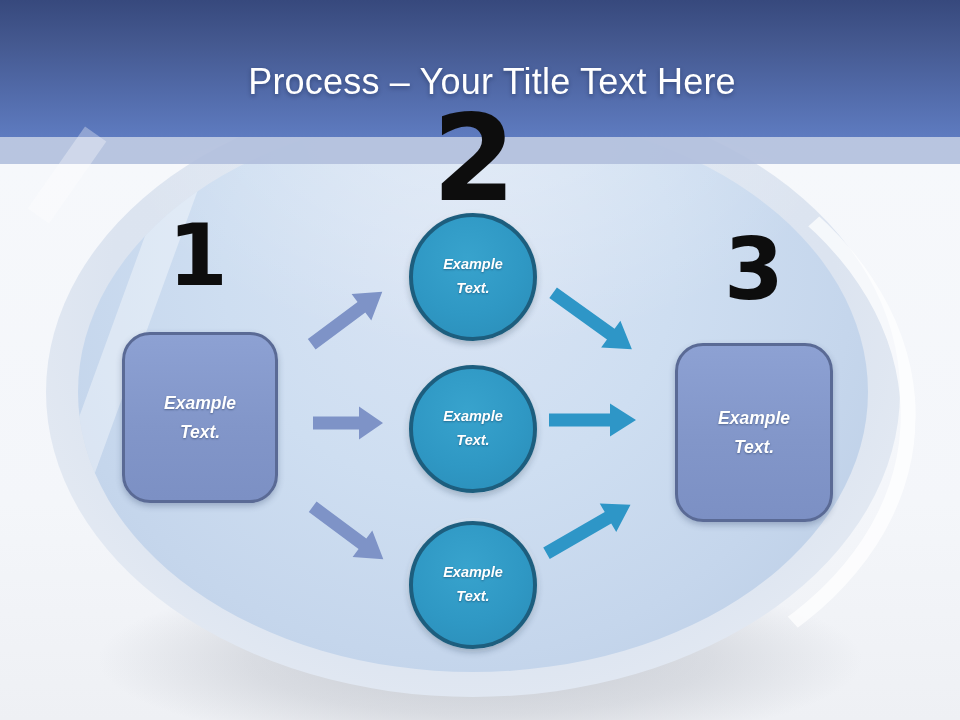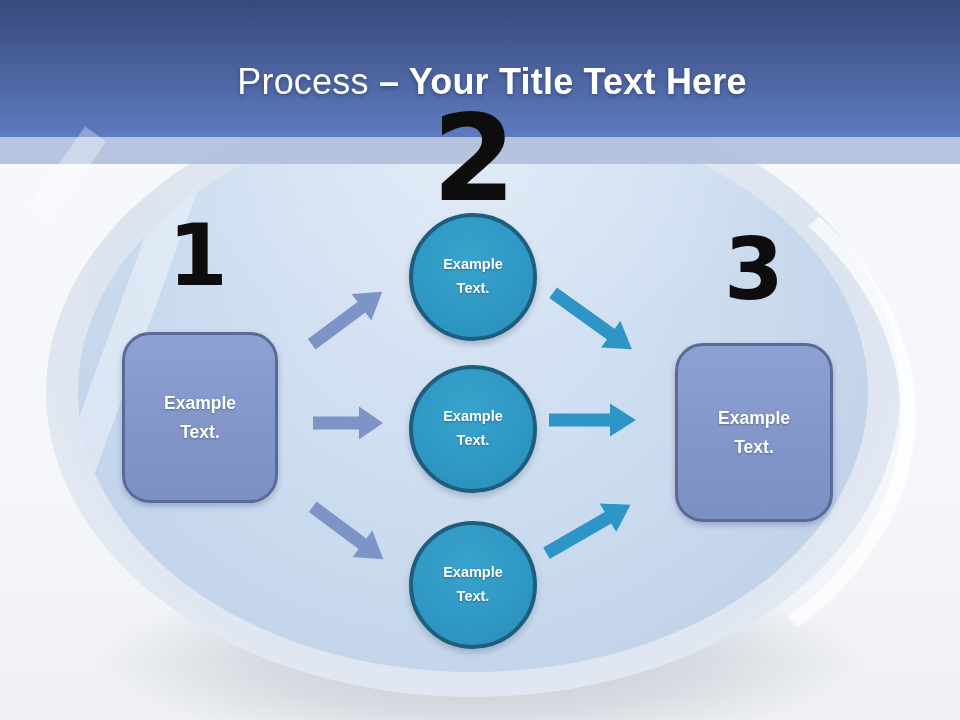--- a/index.html
+++ b/index.html
@@ -49,41 +49,41 @@
   .header{
     position:absolute;left:0;top:0;width:960px;height:137px;z-index:5;
     background:linear-gradient(180deg,#37497d 0%,#44588f 30%,#5e7bc0 100%);
     display:flex;align-items:center;justify-content:center;
   }
   .title{
     padding:26px 0 0 24px;font-size:36px;color:#ffffff;letter-spacing:0.2px;
     text-shadow:0 2px 4px rgba(10,20,50,0.35);white-space:nowrap;
   }
   .title .bold{font-weight:400;}
-  .title .reg{font-weight:700;margin-top:38px;}
+  .title .reg{font-weight:400;margin-top:38px;}
   
   .num{
     position:absolute;z-index:10;color:#0d0d0d;font-weight:800;
     font-family:"DejaVu Sans",sans-serif;line-height:1;transform:translateX(-50%);
   }
   .num1{left:198px;top:212px;font-size:86px;}
   .num2{left:474px;top:99px;font-size:120px;}
   .num3{left:754px;top:226px;font-size:86px;}
   .pbox{
     position:absolute;z-index:10;border-radius:28px;
     border:3px solid #5a6a95;box-sizing:border-box;
     background:linear-gradient(180deg,#8da1d3 0%,#8296c9 55%,#7c90c4 100%);
     box-shadow:0 3px 6px rgba(40,60,100,0.3);
     display:flex;align-items:center;justify-content:center;text-align:center;
   }
   .box-left{left:122px;top:332px;width:156px;height:171px;}
   .box-right{left:675px;top:343px;width:158px;height:179px;}
   .pbox .label{font-size:17.5px;line-height:1.65;}
   .label{
-    color:#ffffff;font-weight:700;
+    color:#ffffff;font-weight:700;font-style:italic;
     text-shadow:0 1px 2px rgba(10,30,60,0.4);
   }
   .label span{display:block;}
   .circle{
     position:absolute;z-index:10;width:128px;height:128px;border-radius:50%;
     border:4px solid #1d5e7e;box-sizing:border-box;
     background:radial-gradient(circle at 45% 35%,#38a3cd 0%,#2f98c4 55%,#2a8cb7 100%);
     box-shadow:0 3px 6px rgba(20,50,80,0.3),0 0 0 3px rgba(255,255,255,0.15);
     display:flex;align-items:center;justify-content:center;text-align:center;
   }

